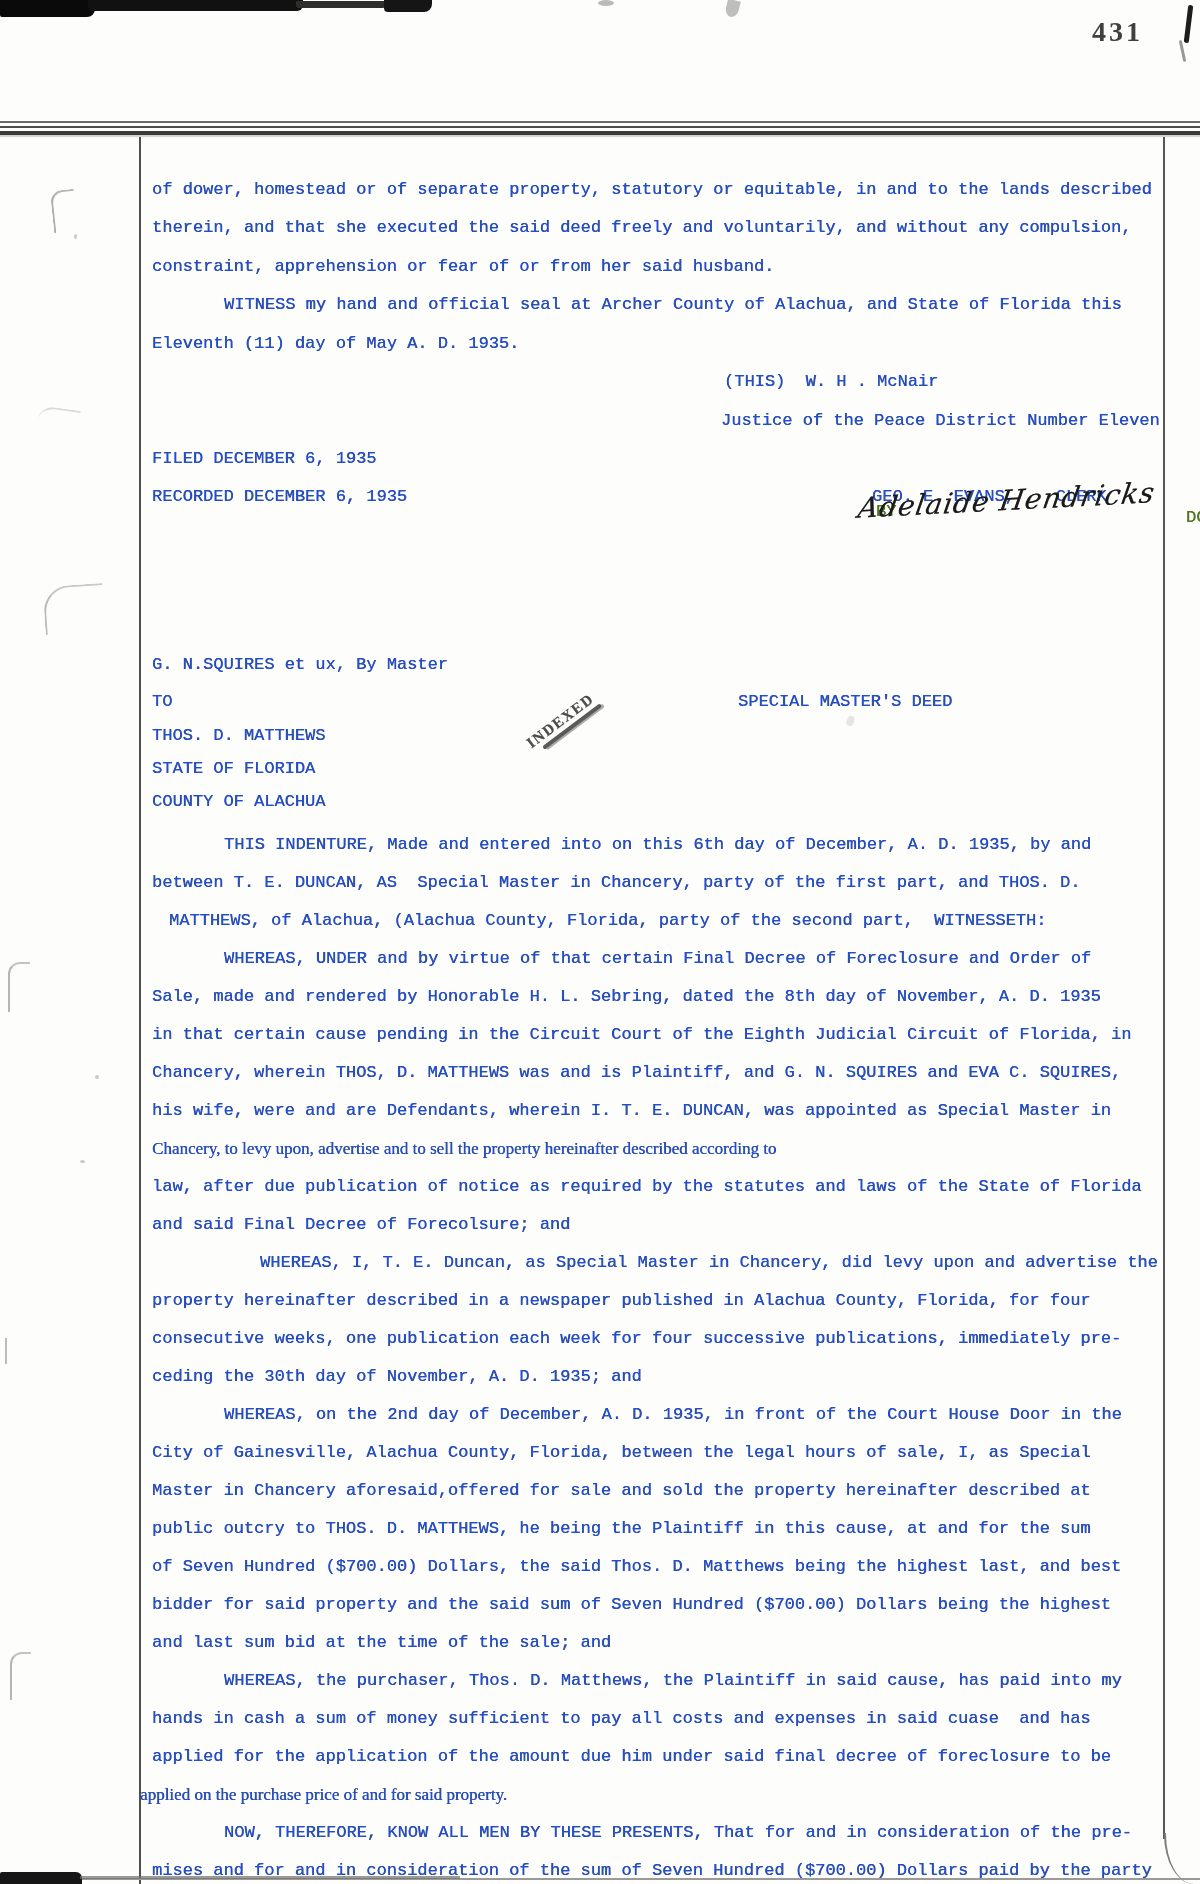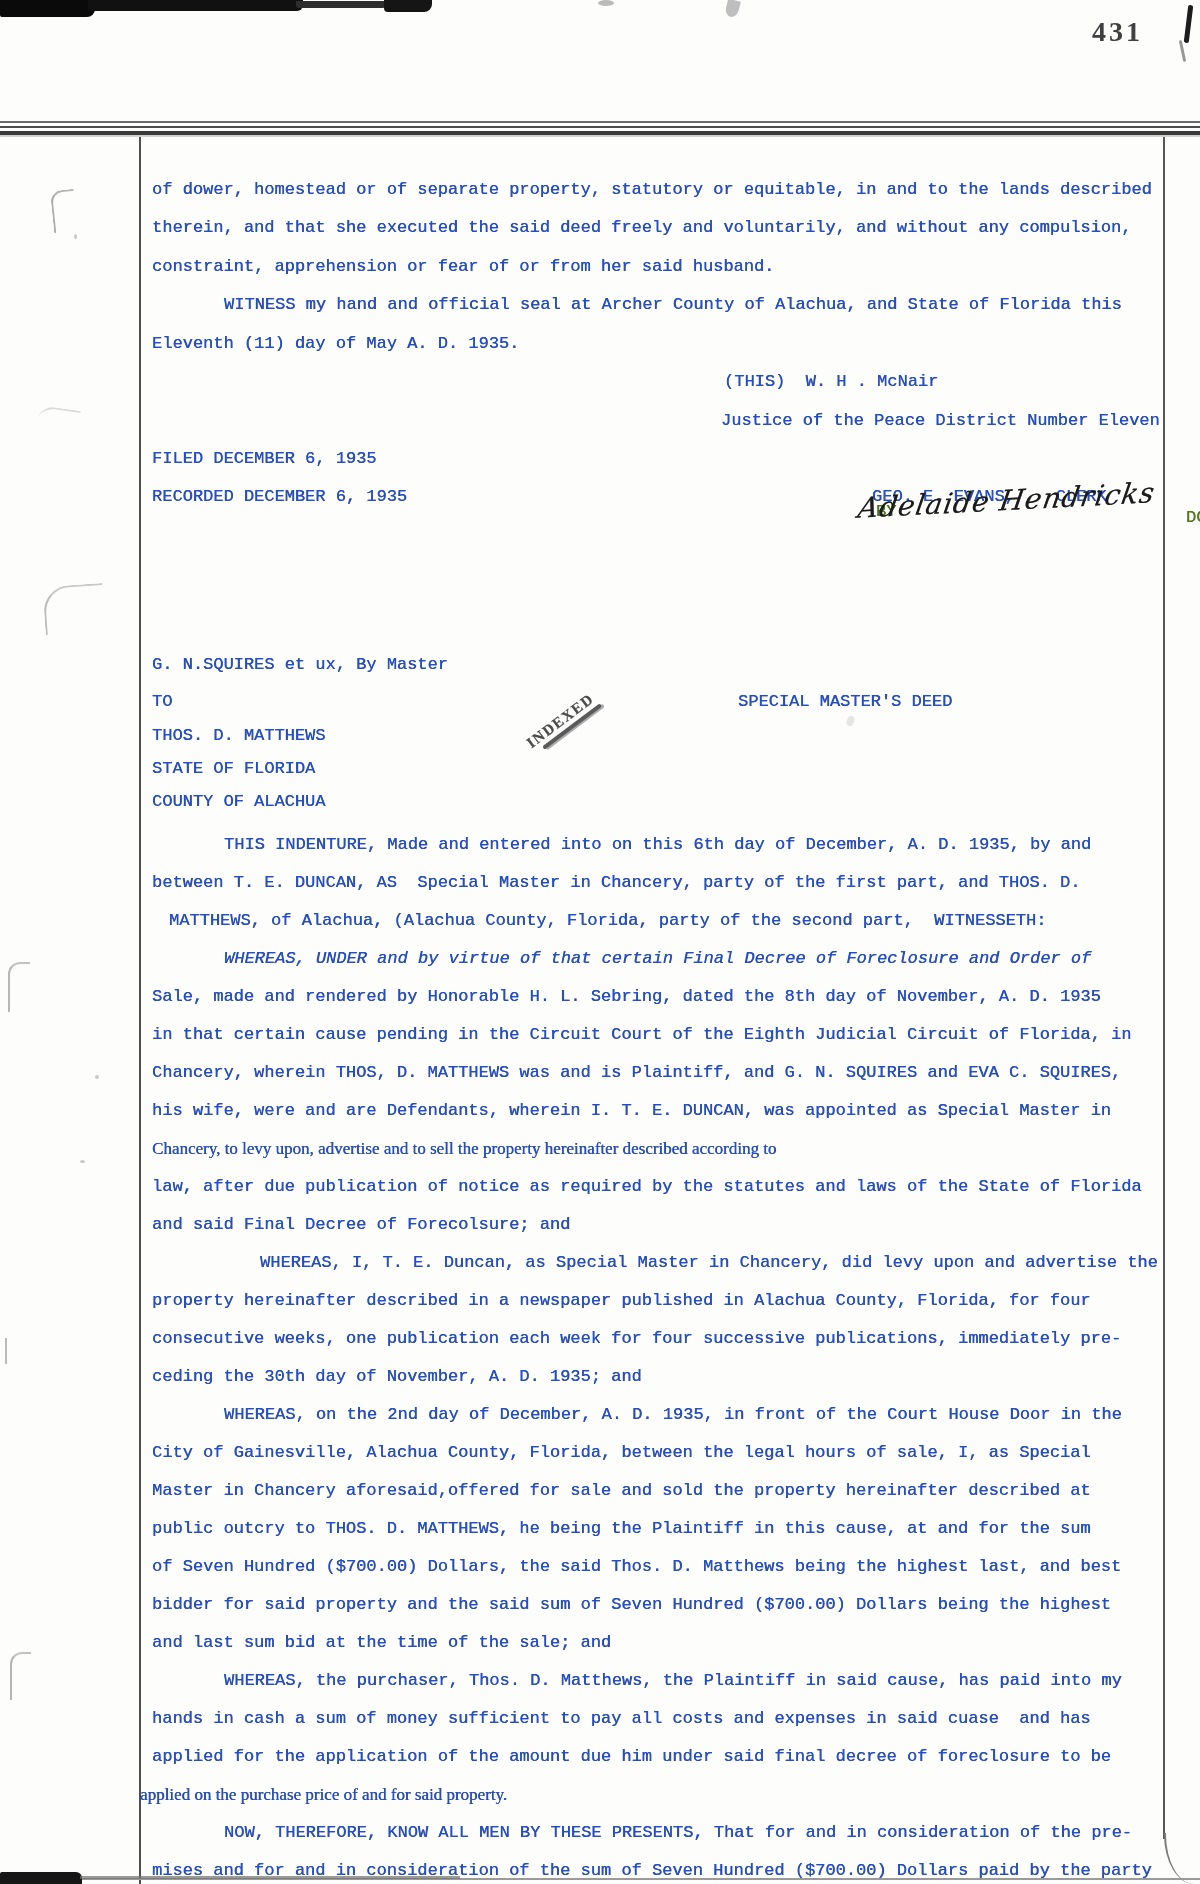--- a/index.html
+++ b/index.html
@@ -152,21 +152,21 @@
       <div class="tline" style="left: 872px; top: 487px; font-family: Liberation Mono, monospace;">GEO. E. EVANS,    CLERK</div>
       <div class="tline" style="left: 152px; top: 655px;">G. N.SQUIRES et ux, By Master</div>
       <div class="tline" style="left: 152px; top: 692px;">TO</div>
       <div class="tline" style="left: 738px; top: 692px;">SPECIAL MASTER'S DEED</div>
       <div class="tline" style="left: 152px; top: 726px;">THOS. D. MATTHEWS</div>
       <div class="tline" style="left: 152px; top: 759px;">STATE OF FLORIDA</div>
       <div class="tline" style="left: 152px; top: 792px;">COUNTY OF ALACHUA</div>
       <div class="tline" style="left: 224px; top: 835px;">THIS INDENTURE, Made and entered into on this 6th day of December, A. D. 1935, by and</div>
       <div class="tline" style="left: 152px; top: 873px;">between T. E. DUNCAN, AS  Special Master in Chancery, party of the first part, and THOS. D.</div>
       <div class="tline" style="left: 169px; top: 911px;">MATTHEWS, of Alachua, (Alachua County, Florida, party of the second part,  WITNESSETH:</div>
-      <div class="tline" style="left: 224px; top: 949px; font-style: italic;">WHEREAS, UNDER and by virtue of that certain Final Decree of Foreclosure and Order of</div>
+      <div class="tline" style="left: 224px; top: 949px;">WHEREAS, UNDER and by virtue of that certain Final Decree of Foreclosure and Order of</div>
       <div class="tline" style="left: 152px; top: 987px;">Sale, made and rendered by Honorable H. L. Sebring, dated the 8th day of November, A. D. 1935</div>
       <div class="tline" style="left: 152px; top: 1025px;">in that certain cause pending in the Circuit Court of the Eighth Judicial Circuit of Florida, in</div>
       <div class="tline" style="left: 152px; top: 1063px;">Chancery, wherein THOS, D. MATTHEWS was and is Plaintiff, and G. N. SQUIRES and EVA C. SQUIRES,</div>
       <div class="tline" style="left: 152px; top: 1101px;">his wife, were and are Defendants, wherein I. T. E. DUNCAN, was appointed as Special Master in</div>
       <div class="tline" style="left: 152px; top: 1139px; font-family: Liberation Serif, serif;">Chancery, to levy upon, advertise and to sell the property hereinafter described according to</div>
       <div class="tline" style="left: 152px; top: 1177px;">law, after due publication of notice as required by the statutes and laws of the State of Florida</div>
       <div class="tline" style="left: 152px; top: 1215px;">and said Final Decree of Forecolsure; and</div>
       <div class="tline" style="left: 224px; top: 1253px; margin-left: 36px;">WHEREAS, I, T. E. Duncan, as Special Master in Chancery, did levy upon and advertise the</div>
       <div class="tline" style="left: 152px; top: 1291px;">property hereinafter described in a newspaper published in Alachua County, Florida, for four</div>
       <div class="tline" style="left: 152px; top: 1329px;">consecutive weeks, one publication each week for four successive publications, immediately pre-</div>

